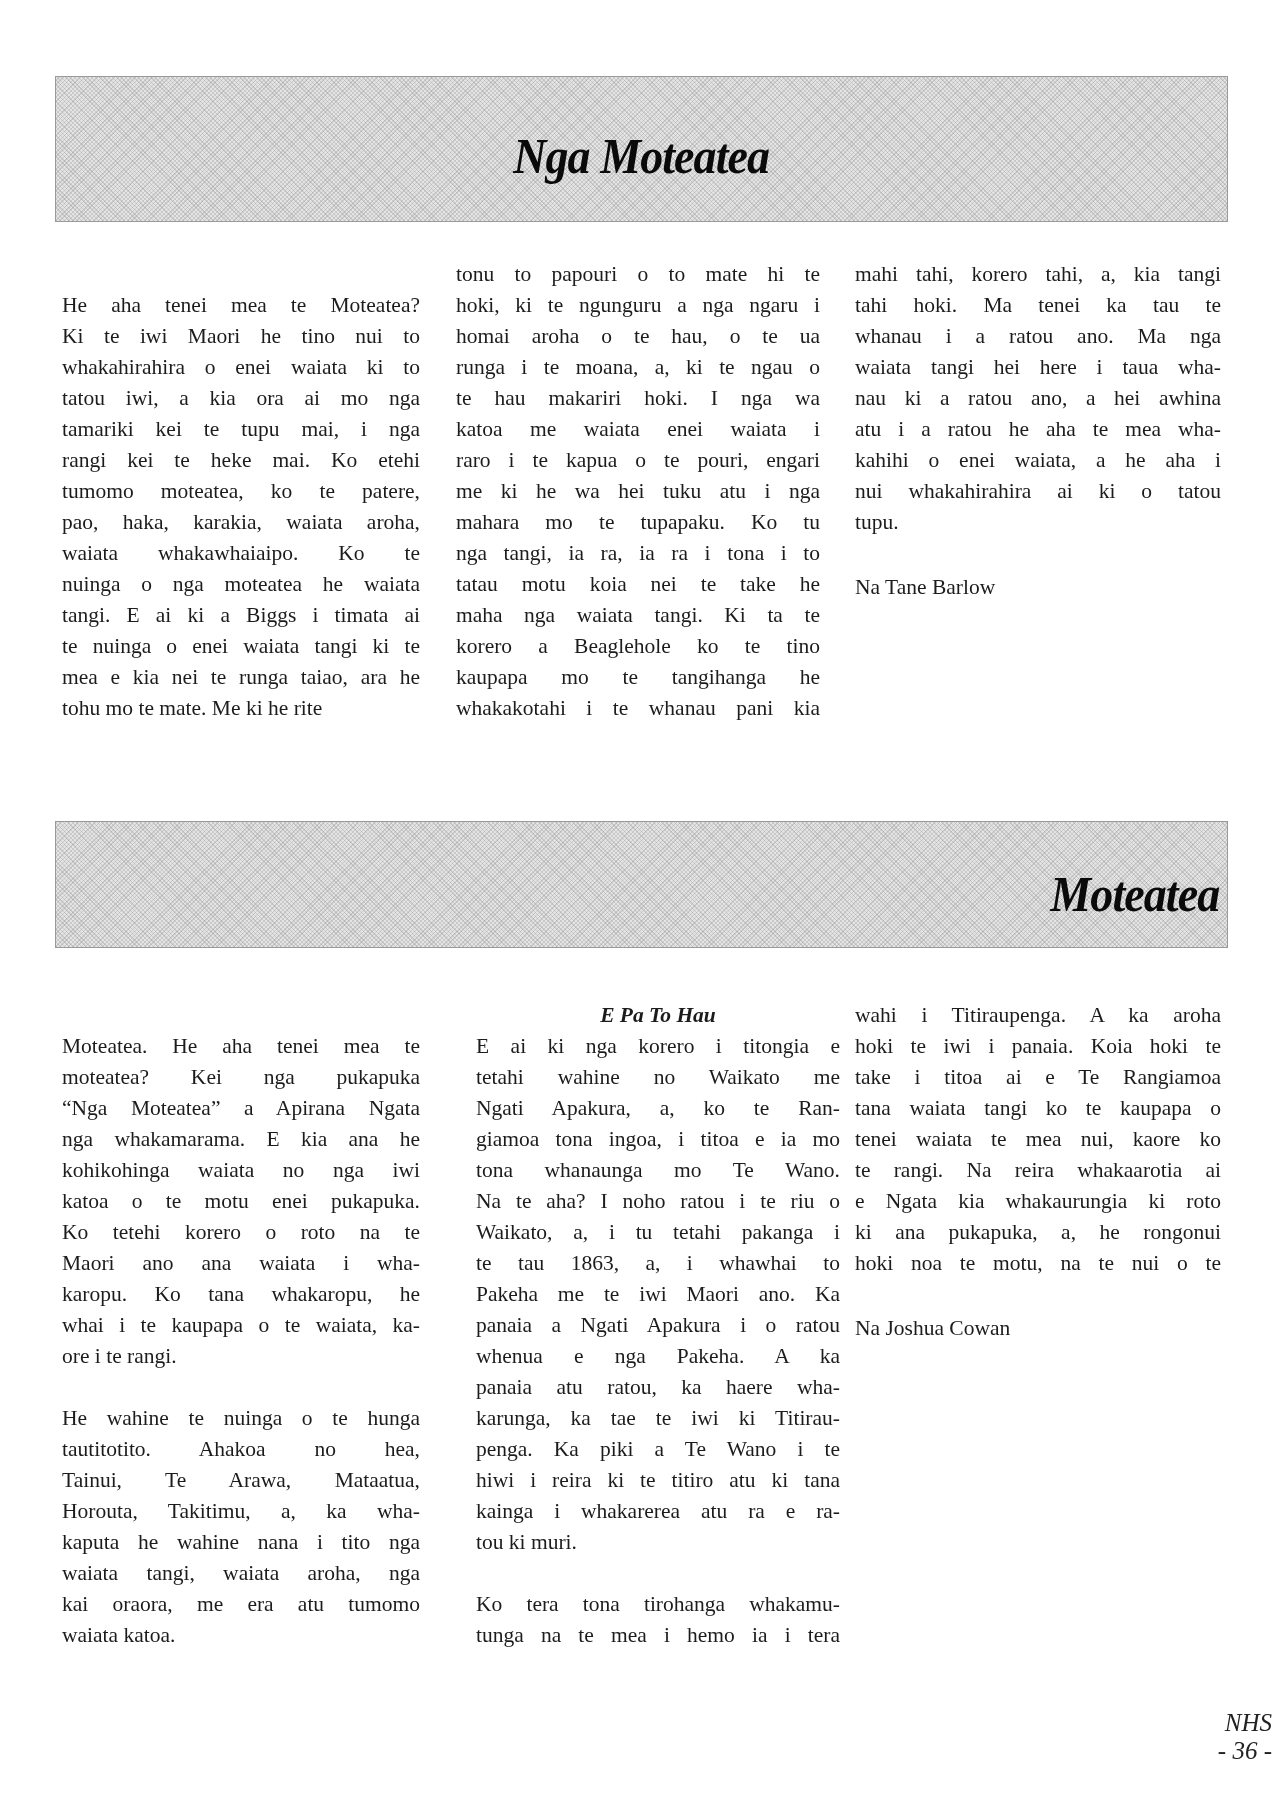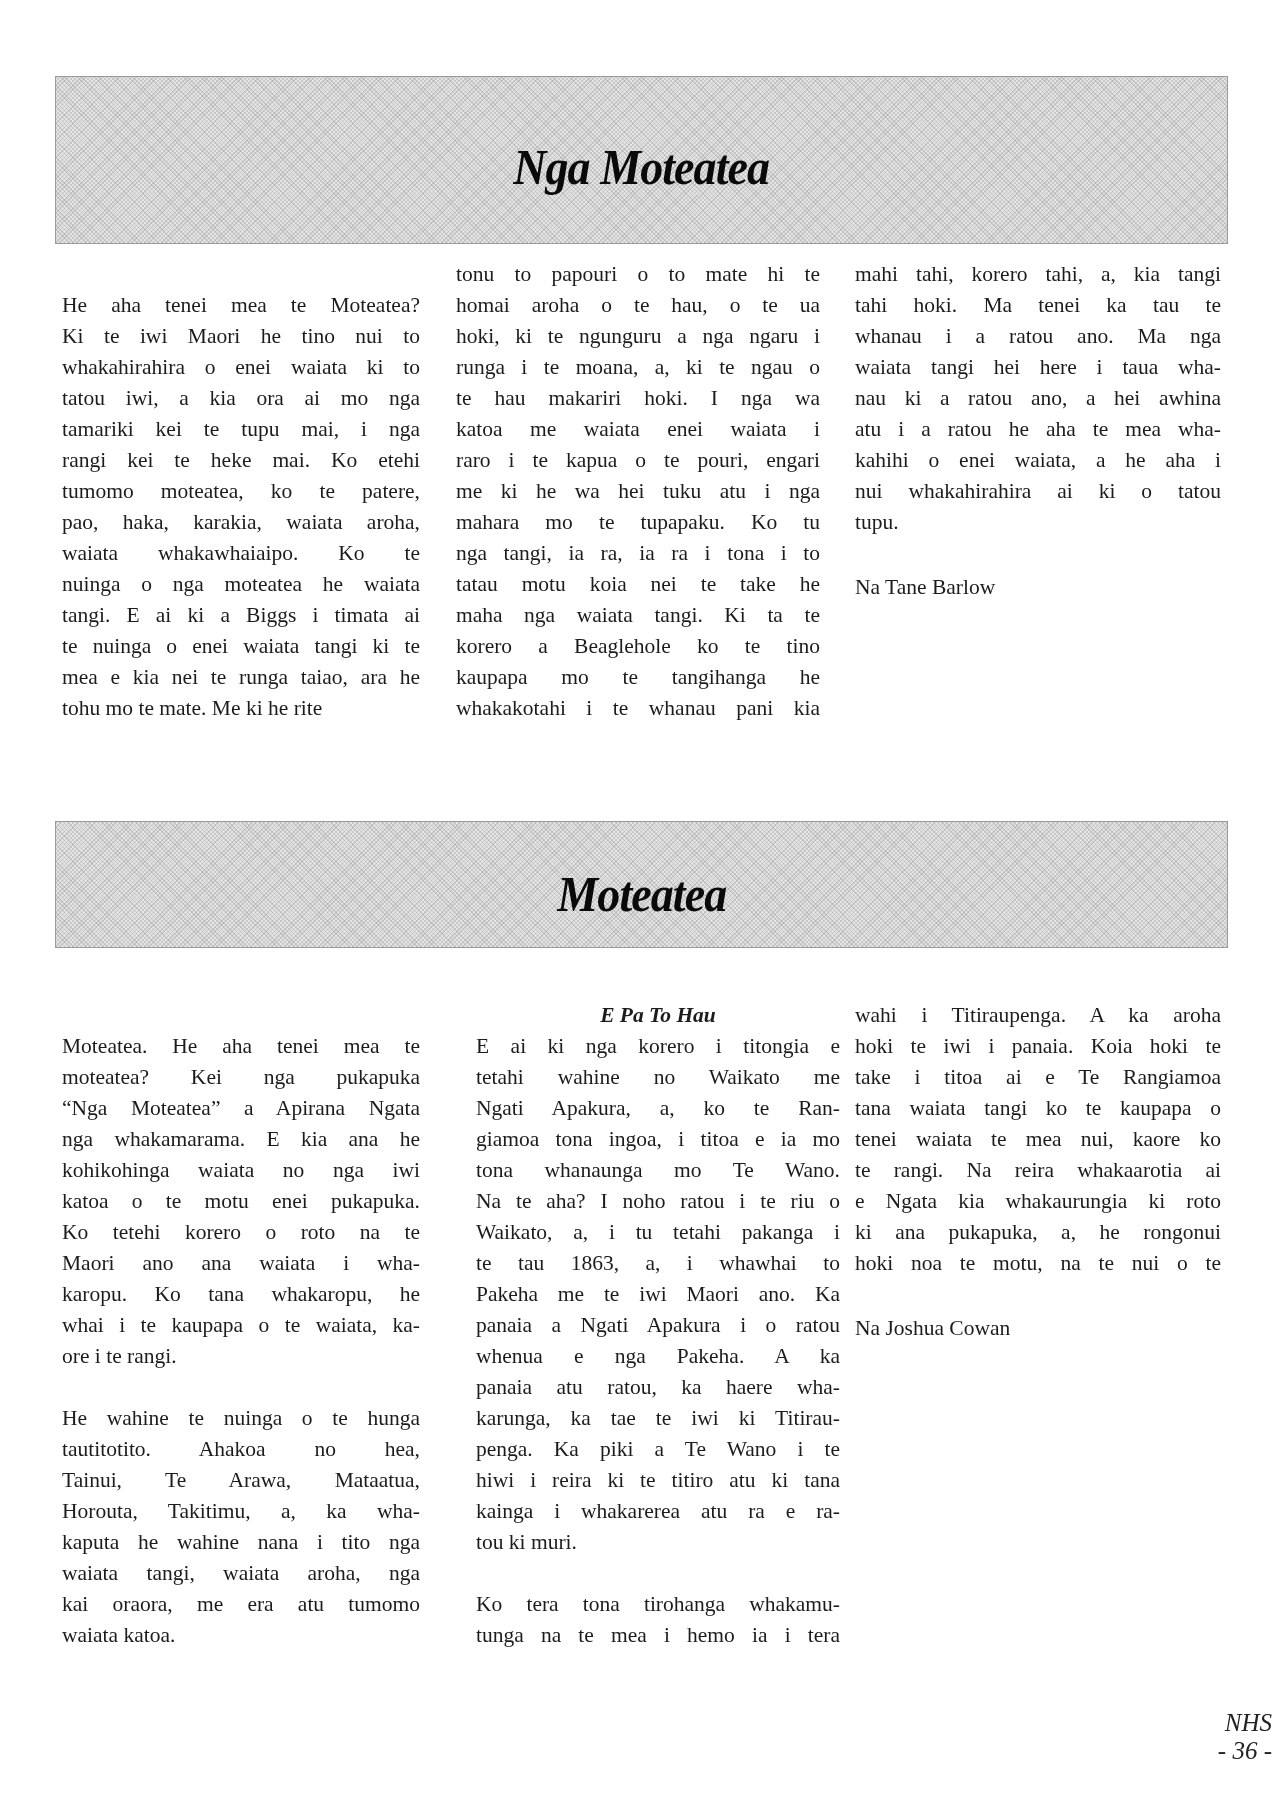--- a/index.html
+++ b/index.html
@@ -17,23 +17,23 @@
       repeating-linear-gradient(-45deg, rgba(150,150,150,0.35) 0 1px, transparent 1px 3px);
     display: flex; align-items: center; justify-content: center;
     box-sizing: border-box;
   }
   .banner-title {
     font-family: "Liberation Serif", "DejaVu Serif", serif;
     font-style: italic; font-weight: bold; font-size: 50px;
     color: #0a0a0a; letter-spacing: -1px;
     transform: scaleX(0.92);
   }
-  #banner1 { top: 76px; height: 168px; }
+  #banner1 { top: 76px; height: 146px; }
   #banner1 .banner-title { margin-top: 14px; }
-  #banner2 { top: 821px; height: 127px; }
+  #banner2 { top: 821px; height: 127px; justify-content: flex-end; }
   #banner2 .banner-title { margin-top: 18px; }
 
   .col {
     position: absolute;
     font-size: 21.5px; line-height: 31px;
     text-align: justify; hyphens: manual;
   }
   .line { display: block; text-align: justify; text-align-last: justify; white-space: nowrap; }
   .line.last { text-align-last: left; }
   .gap { height: 31px; }
@@ -74,22 +74,22 @@
     <span class="line">pao, haka, karakia, waiata aroha,</span>
     <span class="line">waiata whakawhaiaipo.  Ko te</span>
     <span class="line">nuinga o nga moteatea he waiata</span>
     <span class="line">tangi.  E ai ki a Biggs i timata ai</span>
     <span class="line">te nuinga o enei waiata tangi ki te</span>
     <span class="line">mea e kia nei te runga taiao, ara he</span>
     <span class="line last">tohu mo te mate.  Me ki he rite</span>
   </div>
 <div class="col" id="s1-c2">
     <span class="line">tonu to papouri o to mate hi te</span>
+    <span class="line">hoki, ki te ngunguru a nga ngaru i</span>
     <span class="line">homai aroha o te hau, o te ua</span>
-    <span class="line">hoki, ki te ngunguru a nga ngaru i</span>
     <span class="line">runga i te moana, a, ki te ngau o</span>
     <span class="line">te hau makariri hoki.  I nga wa</span>
     <span class="line">katoa me waiata enei waiata i</span>
     <span class="line">raro i te kapua o te pouri, engari</span>
     <span class="line">me ki he wa hei tuku atu i nga</span>
     <span class="line">mahara mo te tupapaku.  Ko tu</span>
     <span class="line">nga tangi, ia ra, ia ra i tona i to</span>
     <span class="line">tatau motu koia nei te take he</span>
     <span class="line">maha nga waiata tangi.  Ki ta te</span>
     <span class="line">korero a Beaglehole ko te tino</span>

